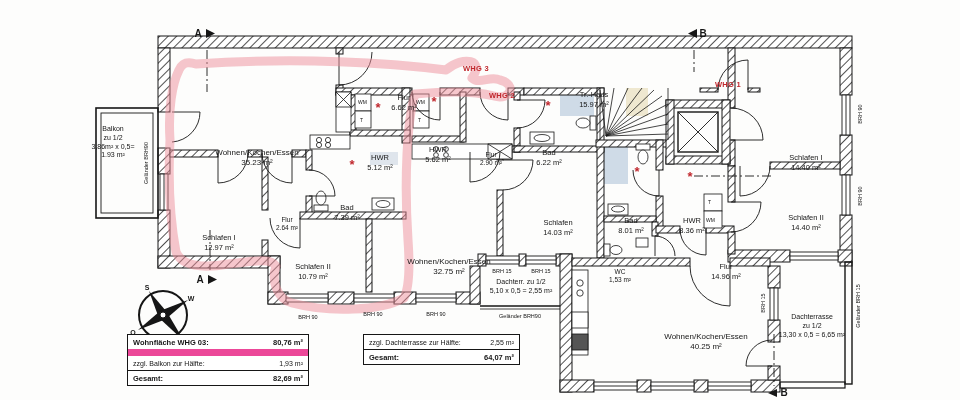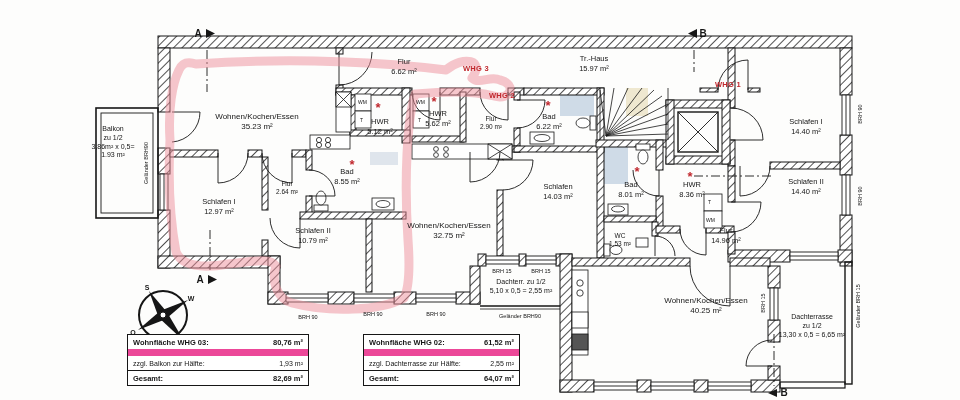--- a/index.html
+++ b/index.html
@@ -1,20 +1,20 @@
 <!DOCTYPE html>
 <html><head>
 <meta charset="utf-8">
 <style>
   html,body{margin:0;padding:0;background:#e9e9e9;}
   #stage{position:relative;width:960px;height:400px;background:#fdfdfc;overflow:hidden;
          font-family:"Liberation Sans",sans-serif;color:#161616;}
   #plan{position:absolute;left:0;top:0;}
   .rl{position:absolute;transform:translate(-50%,-50%);text-align:center;
-      font-size:7.5px;line-height:1.3;white-space:nowrap;color:#161616;}
+      font-size:7.5px;line-height:1.3;white-space:nowrap;color:#161616;margin-top:36px;}
   .rl .nm,.rl .ar{display:block;}
   .sm{font-size:6.5px;}
   .big{font-size:8px;}
   .whg{position:absolute;transform:translate(-50%,-50%);font-size:7.5px;font-weight:bold;
        color:#c0272d;white-space:nowrap;letter-spacing:.3px;}
   .tiny{position:absolute;transform:translate(-50%,-50%);font-size:5.5px;white-space:nowrap;}
   .vert{position:absolute;transform:translate(-50%,-50%) rotate(-90deg);font-size:5.5px;white-space:nowrap;}
   .ast{position:absolute;transform:translate(-50%,-50%);color:#c0272d;font-size:13px;font-weight:bold;}
   .mark{position:absolute;transform:translate(-50%,-50%);font-size:10px;font-weight:bold;}
   .ann{position:absolute;transform:translate(-50%,-50%);text-align:center;font-size:7px;line-height:1.25;white-space:nowrap;}
@@ -299,21 +299,21 @@
 <div class="rl big" style="left:257px;top:122px">
       <span class="nm">Wohnen/Kochen/Essen</span>
       <span class="ar">35.23 m²</span>
     </div>
 <div class="rl" style="left:380px;top:127px">
       <span class="nm">HWR</span>
       <span class="ar">5.12 m²</span>
     </div>
 <div class="rl" style="left:347px;top:177px">
       <span class="nm">Bad</span>
-      <span class="ar">8.55 m²</span>
+      <span class="ar">7.39 m²</span>
     </div>
 <div class="rl sm" style="left:287px;top:188px">
       <span class="nm">Flur</span>
       <span class="ar">2.64 m²</span>
     </div>
 <div class="rl" style="left:219px;top:207px">
       <span class="nm">Schlafen I</span>
       <span class="ar">12.97 m²</span>
     </div>
 <div class="rl" style="left:313px;top:236px">
@@ -422,24 +422,20 @@
   <div class="tr tr2">
         <span>zzgl. Balkon zur Hälfte:</span>
         <span>1,93 m²</span>
       </div>
   <div class="tr tr3">
         <span>Gesamt:</span>
         <span>82,69 m²</span>
       </div>
 </div>
 <div class="tbl" style="left:363px;top:334px;width:155px">
-  <div class="tr tr1">
-        <span>Wohnfläche WHG 02:</span>
-        <span>61,52 m²</span>
-      </div>
   <div class="tr tr2">
         <span>zzgl. Dachterrasse zur Hälfte:</span>
         <span>2,55 m²</span>
       </div>
   <div class="tr tr3">
         <span>Gesamt:</span>
         <span>64,07 m²</span>
       </div>
 </div>
 

